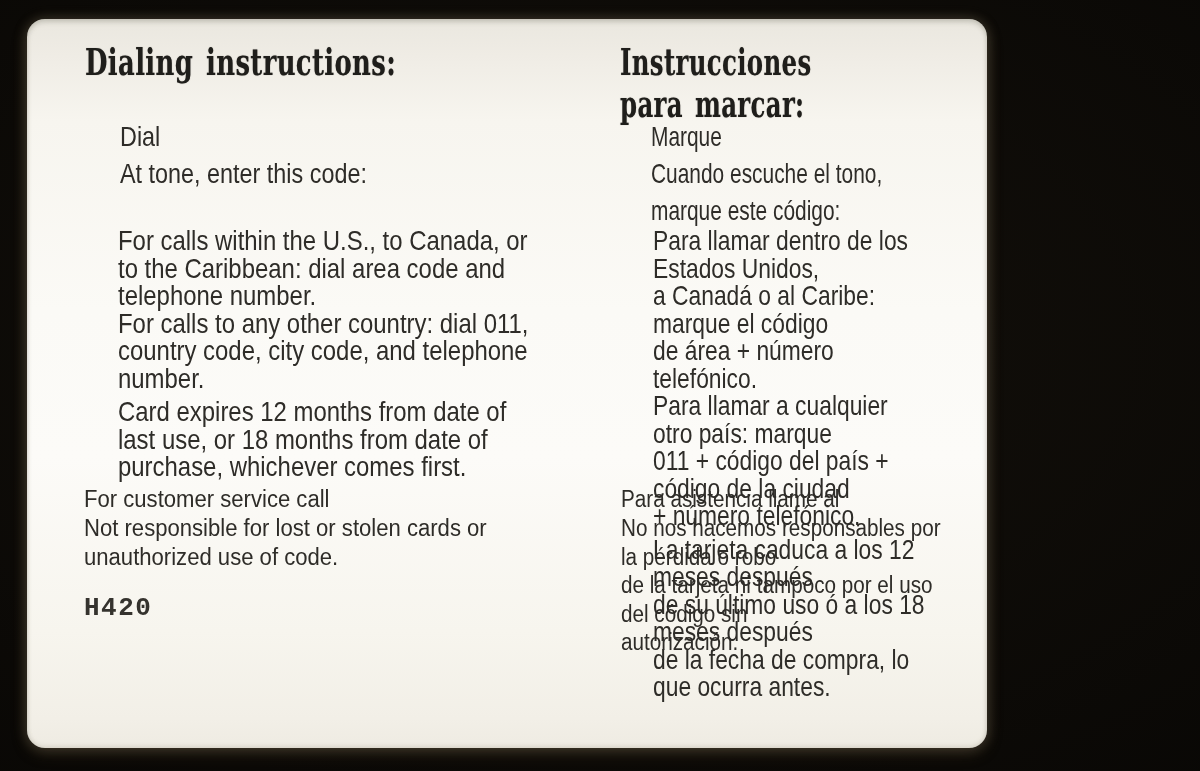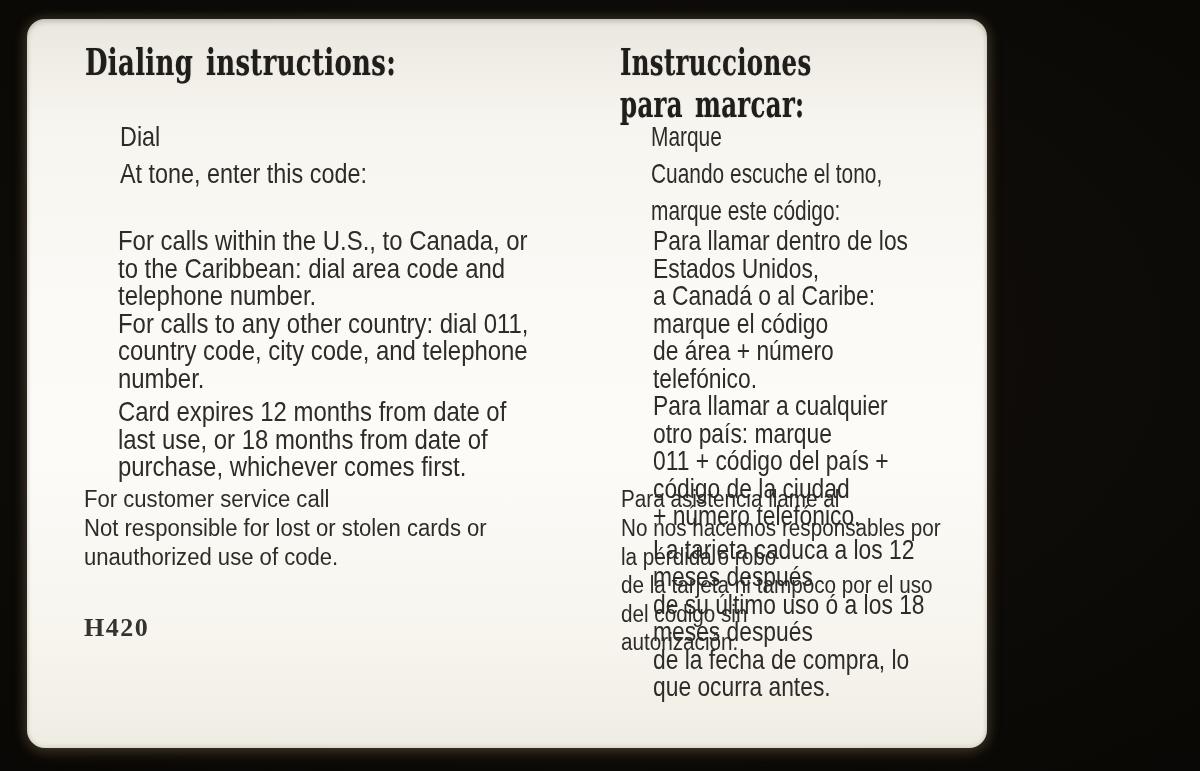--- a/index.html
+++ b/index.html
@@ -71,23 +71,22 @@
     font-size: 23.5px;
     line-height: 28.5px;
     color: var(--text);
   }
   .service-en   { left: 57px;  top: 466px; transform: scaleX(0.94); }
   .liability-en { left: 57px;  top: 495px; transform: scaleX(0.94); }
   .service-es   { left: 594px; top: 466px; transform: scaleX(0.88); }
   .liability-es { left: 594px; top: 495px; transform: scaleX(0.88); }
 
   .serif-note {
-    font-family: Liberation Serif, serif;
+    font-family: Liberation Mono, monospace;
     color: #35332e;
-    margin-top: 20px;
   }
   .code { left: 57px; top: 574px; font-size: 26px; font-weight: 600; letter-spacing: 1.5px; }
   .copyright-blk { left: 57px; top: 623px; font-size: 24.5px; line-height: 33px; }
   .sup { vertical-align: super; font-size: 15px; }
 </style>
 </head>
 <body>
 
 <div class="card">
 

